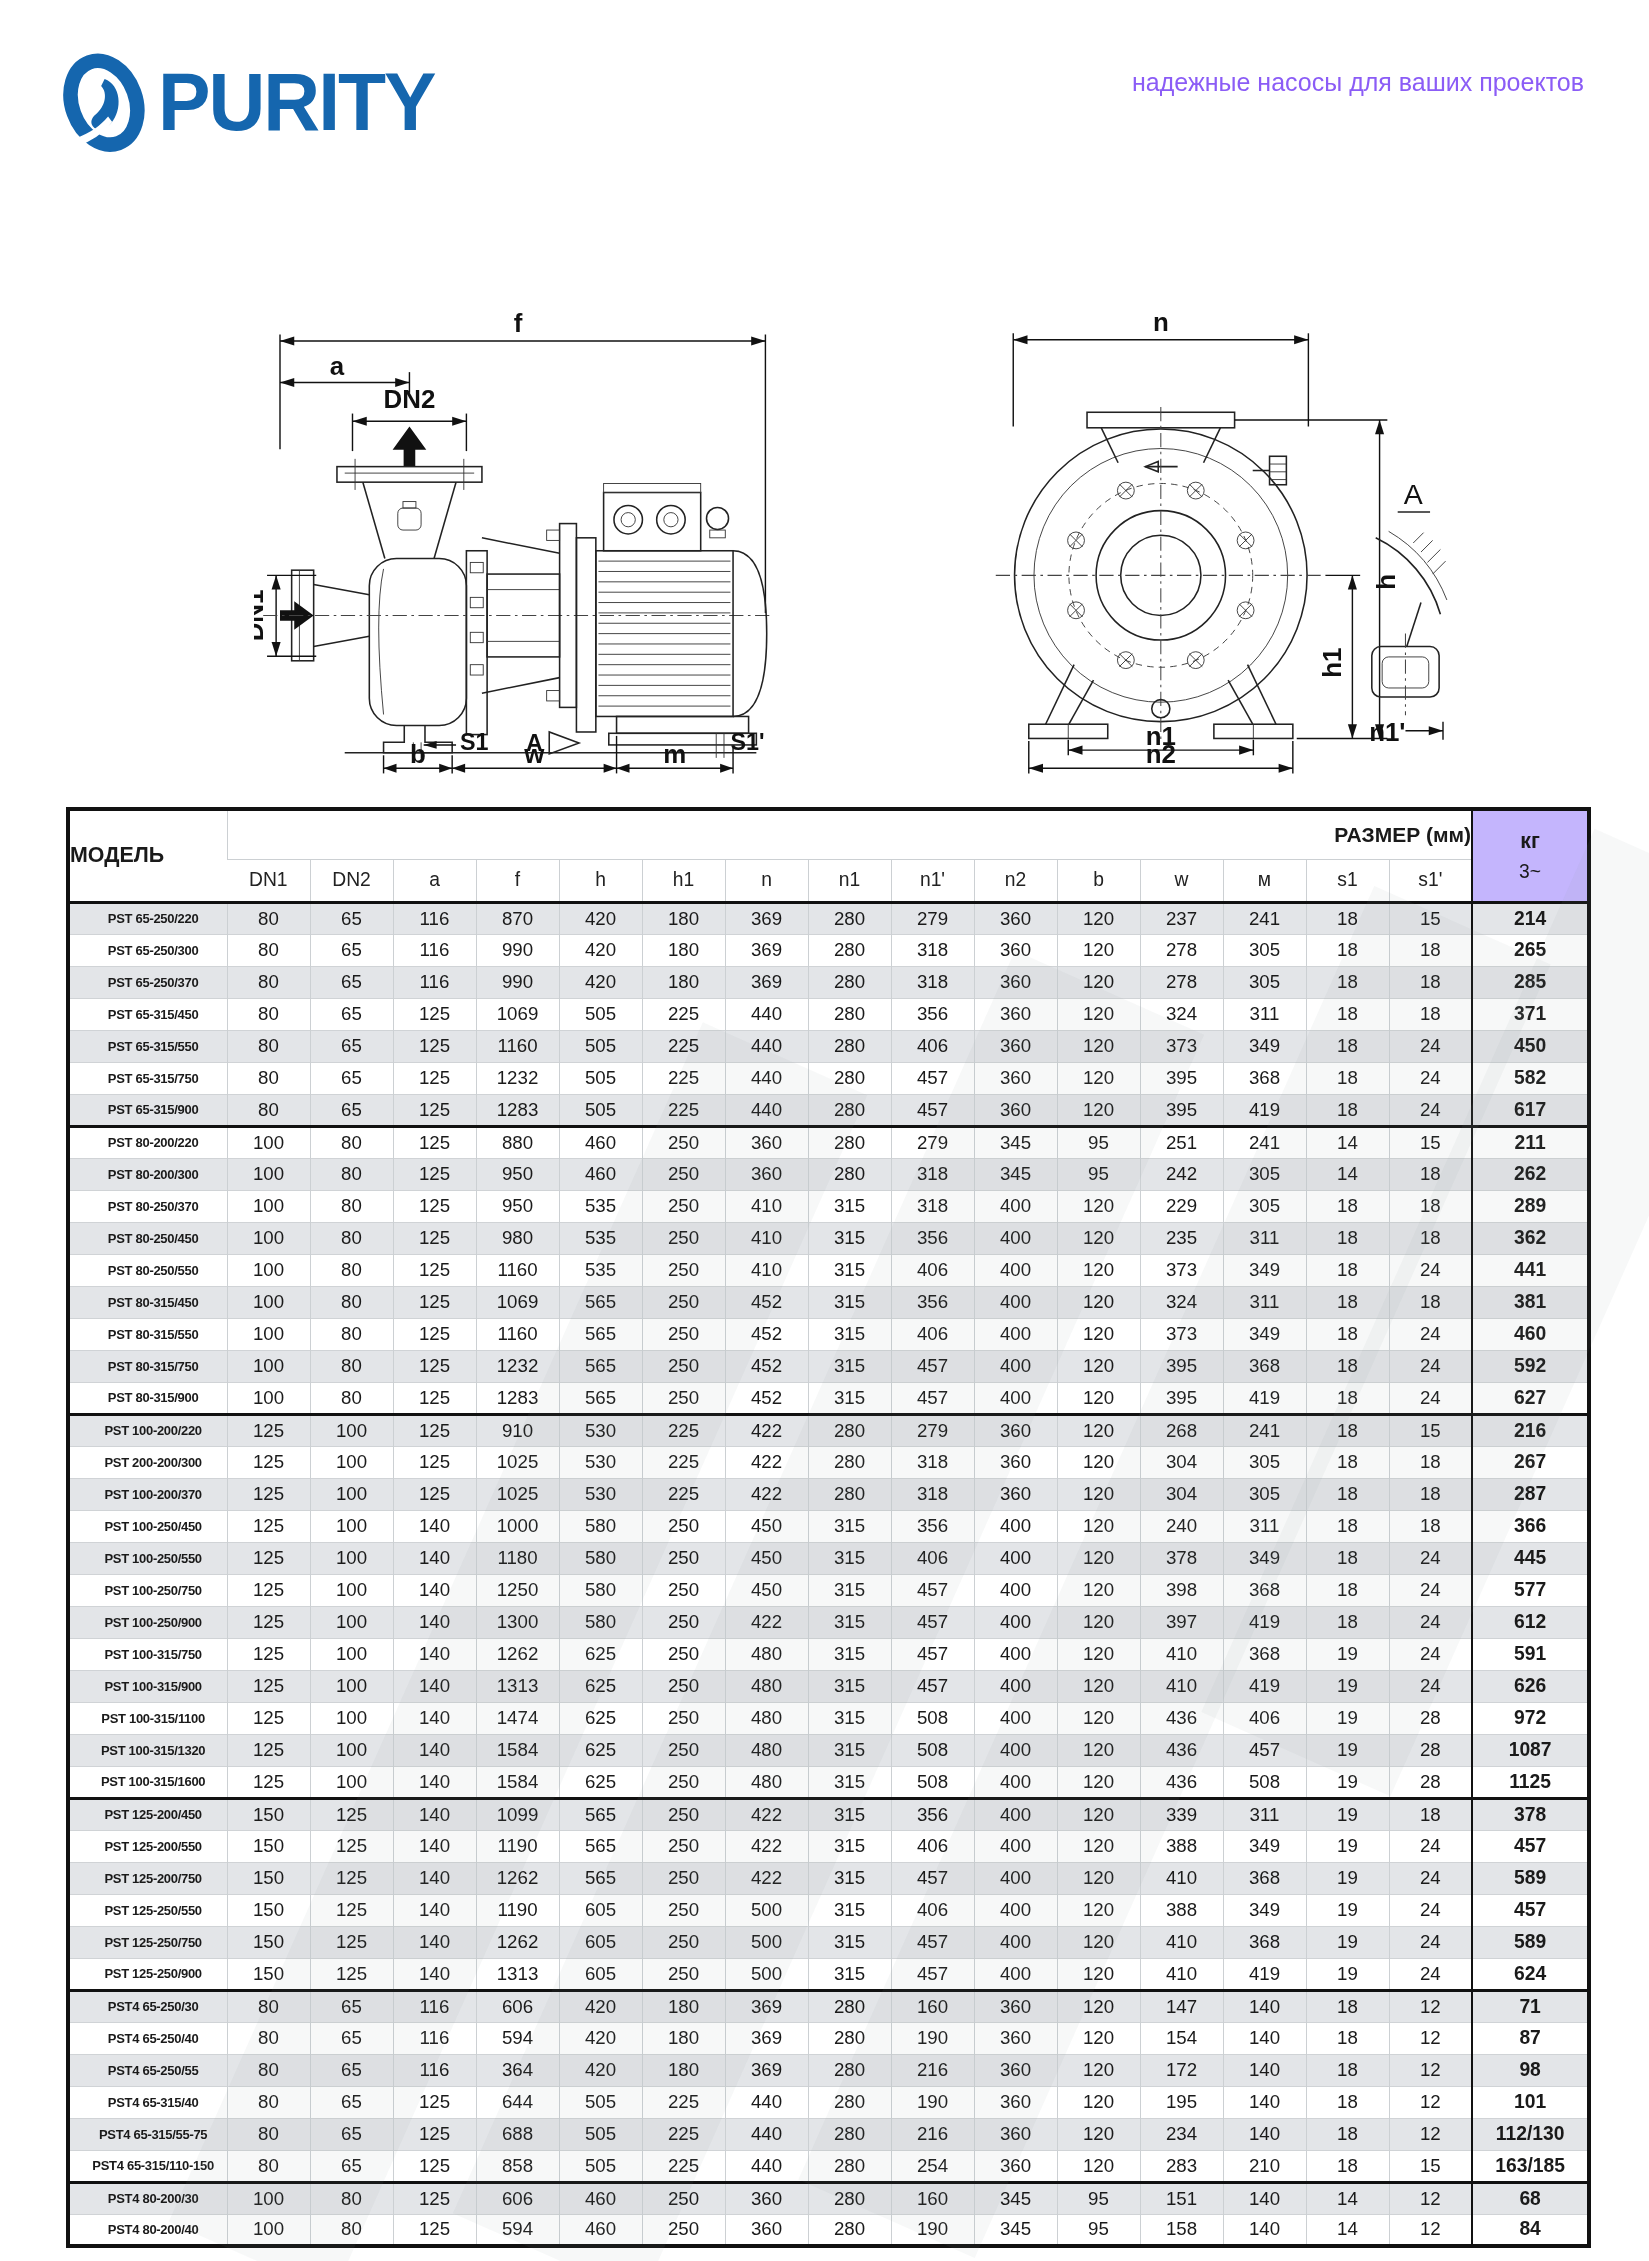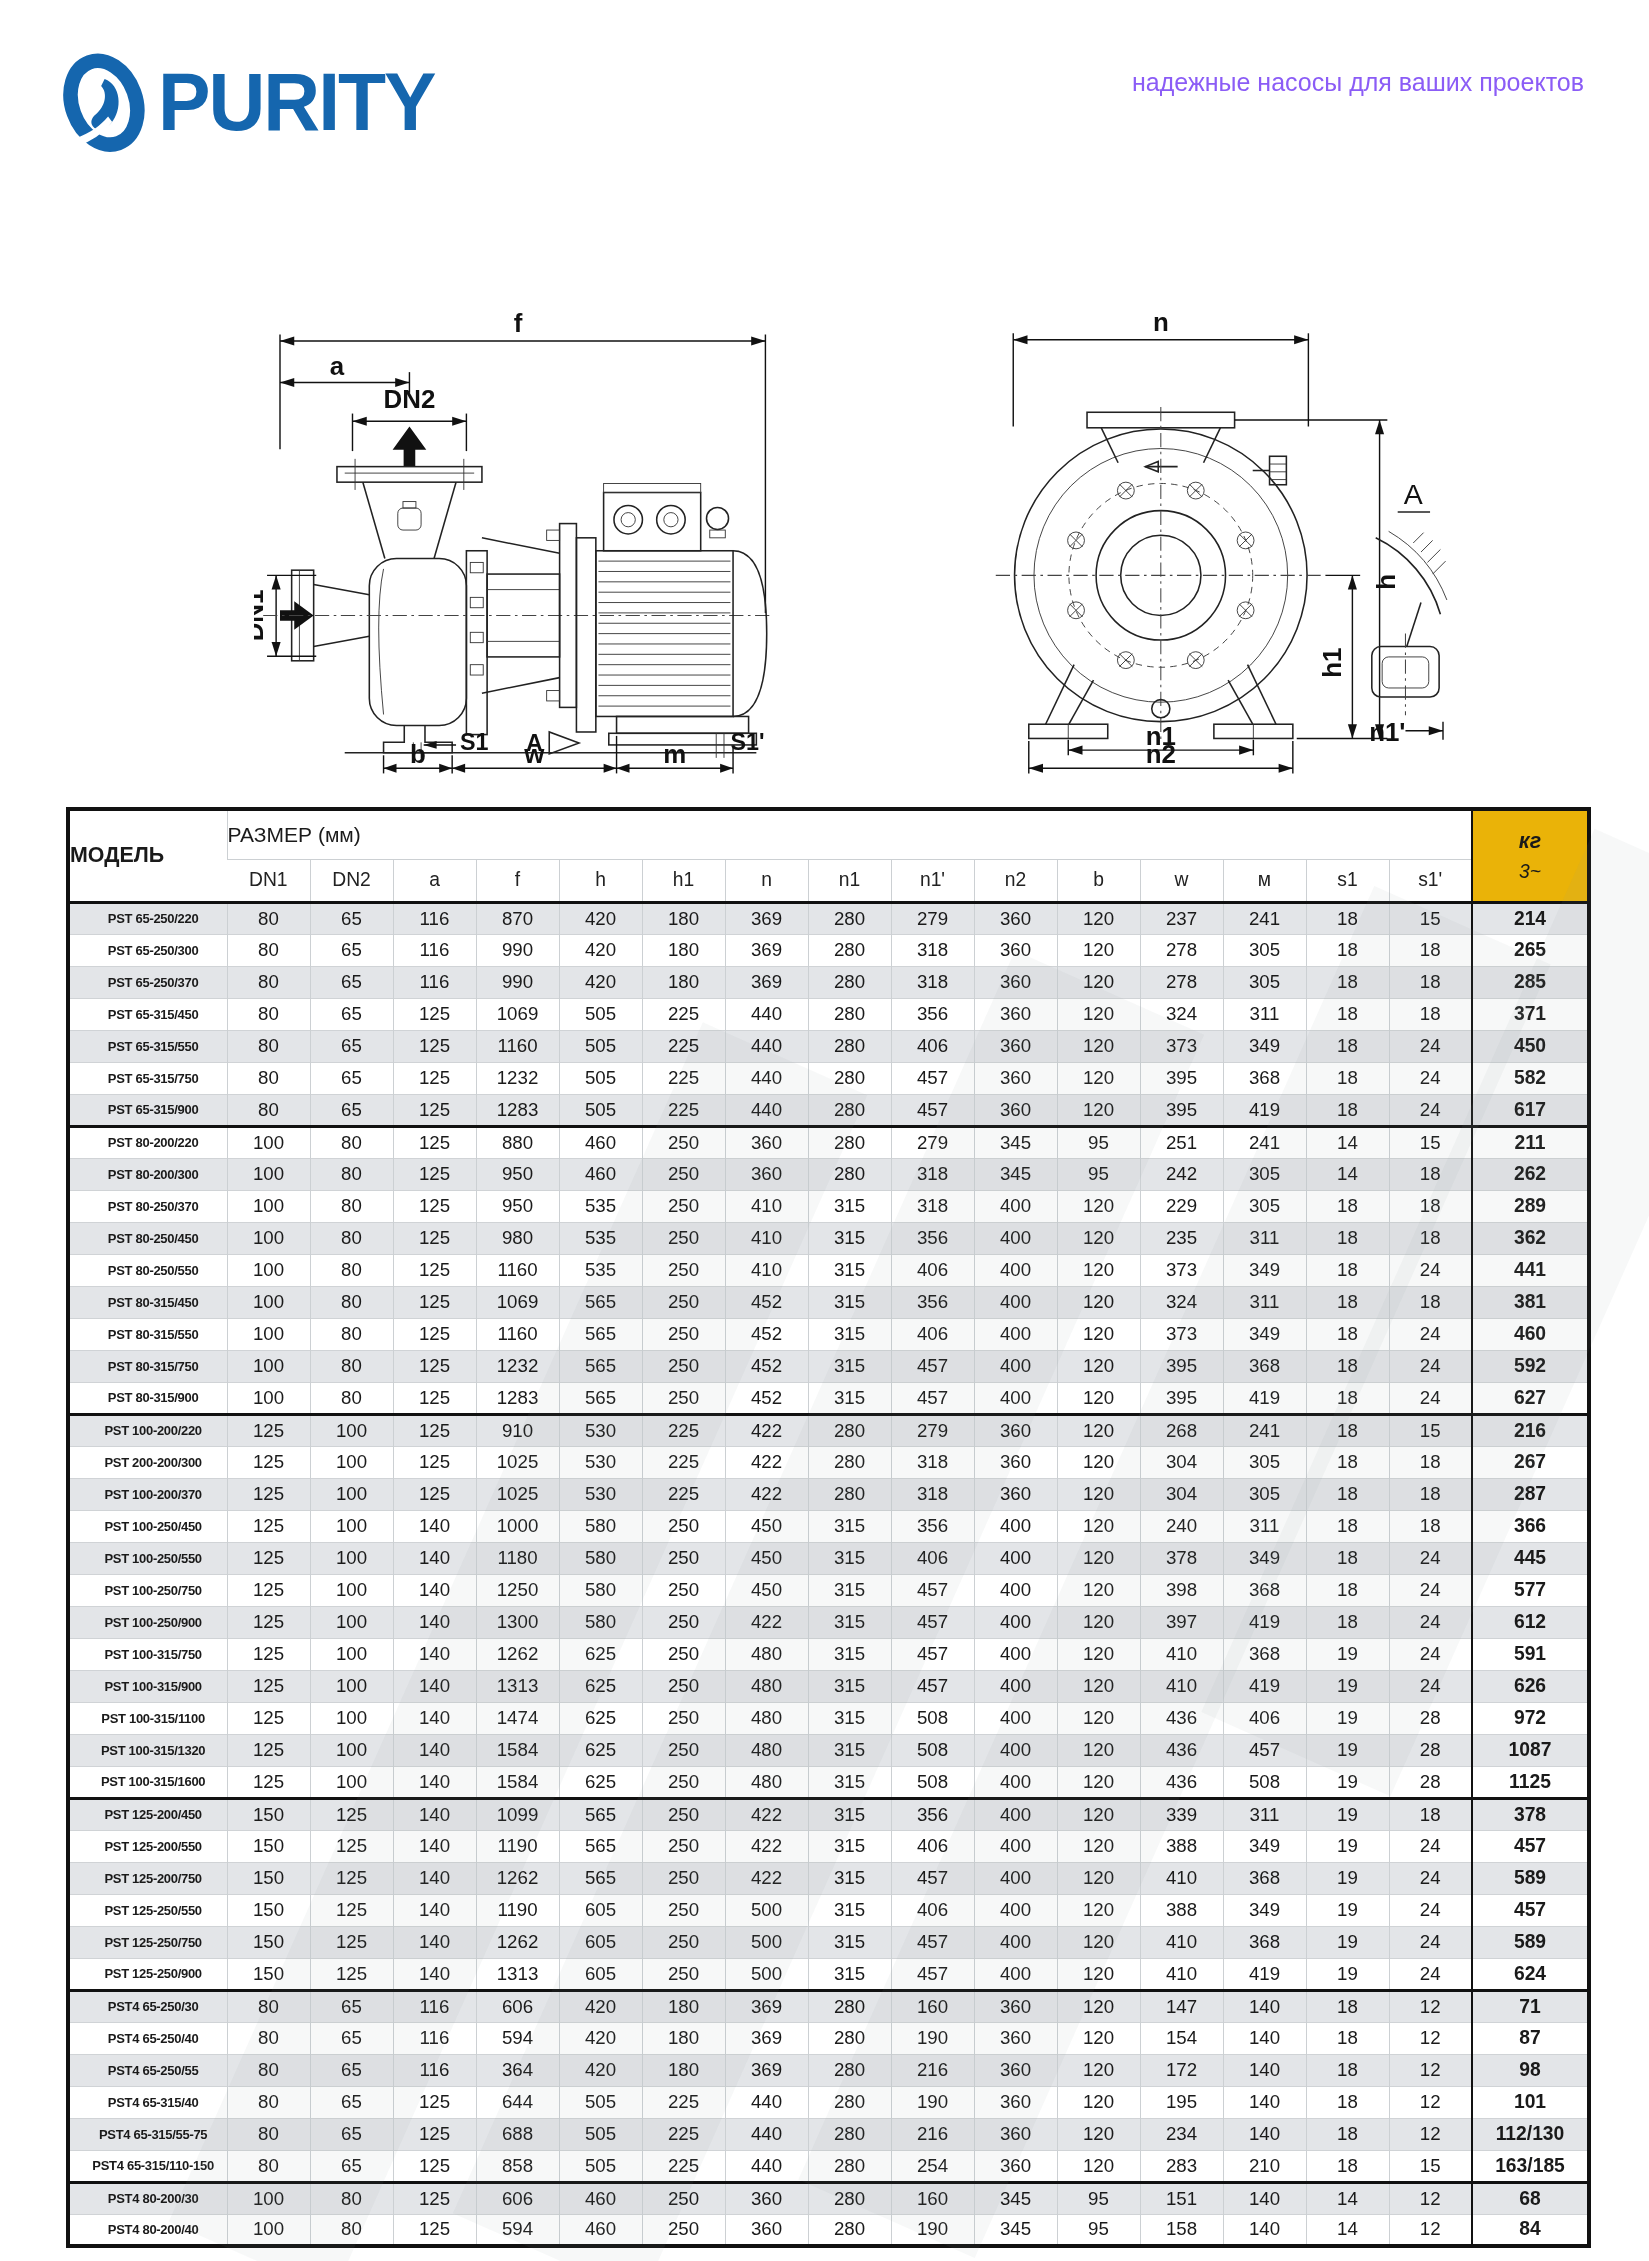--- a/index.html
+++ b/index.html
@@ -37,23 +37,23 @@
 
   
   .spec-wrap { position:absolute; left:66px; top:807px; z-index:1; }
   table.spec { border-collapse:collapse; table-layout:fixed; width:1520px;
     border:4.1px solid #111; }
   table.spec thead { border-bottom:3.5px solid #111; }
   table.spec th, table.spec td { border-left:0.7px solid #ccd0d3; overflow:hidden; white-space:nowrap; }
   table.spec th:first-child, table.spec td:first-child { border-left:none; }
 
   th.model-h { font-size:21.4px; font-weight:bold; text-align:left; background:#fff; }
-  th.size-h  { font-size:21px; font-weight:normal; text-align:left; height:50px; background:#fff;
+  th.size-h  { font-size:21px; font-weight:bold; text-align:right; height:50px; background:#fff;
                border-bottom:0.7px solid #ccd0d3; }
-  th.kg-h { background:#eab308; border-left:2.8px solid #111 !important; vertical-align:middle;font-style:italic; }
+  th.kg-h { background:#c4b5fd; border-left:2.8px solid #111 !important; vertical-align:middle; }
   th.kg-h .l1 { font-size:21.4px; font-weight:bold; display:block; margin-bottom:7px; }
   th.kg-h .l2 { font-size:19.3px; font-weight:normal; display:block; }
   tr.subhead th { font-size:19.3px; font-weight:normal; text-align:center; height:43px; background:#fff; color:#222; }
 
   tbody tr { border-top:0.7px solid #d0d3d6; }
   tbody tr.shaded td { background:#e3e5e8; }
   tbody tr.plain  td { background:#ffffff; }
   tbody tr.group-start { border-top:3.5px solid #111; }
   tbody td { height:32px; font-size:18.7px; text-align:center; vertical-align:middle; }
   tbody td.model { text-align:center; padding-left:9.7px; font-weight:bold; font-size:13px; letter-spacing:-0.3px; }

